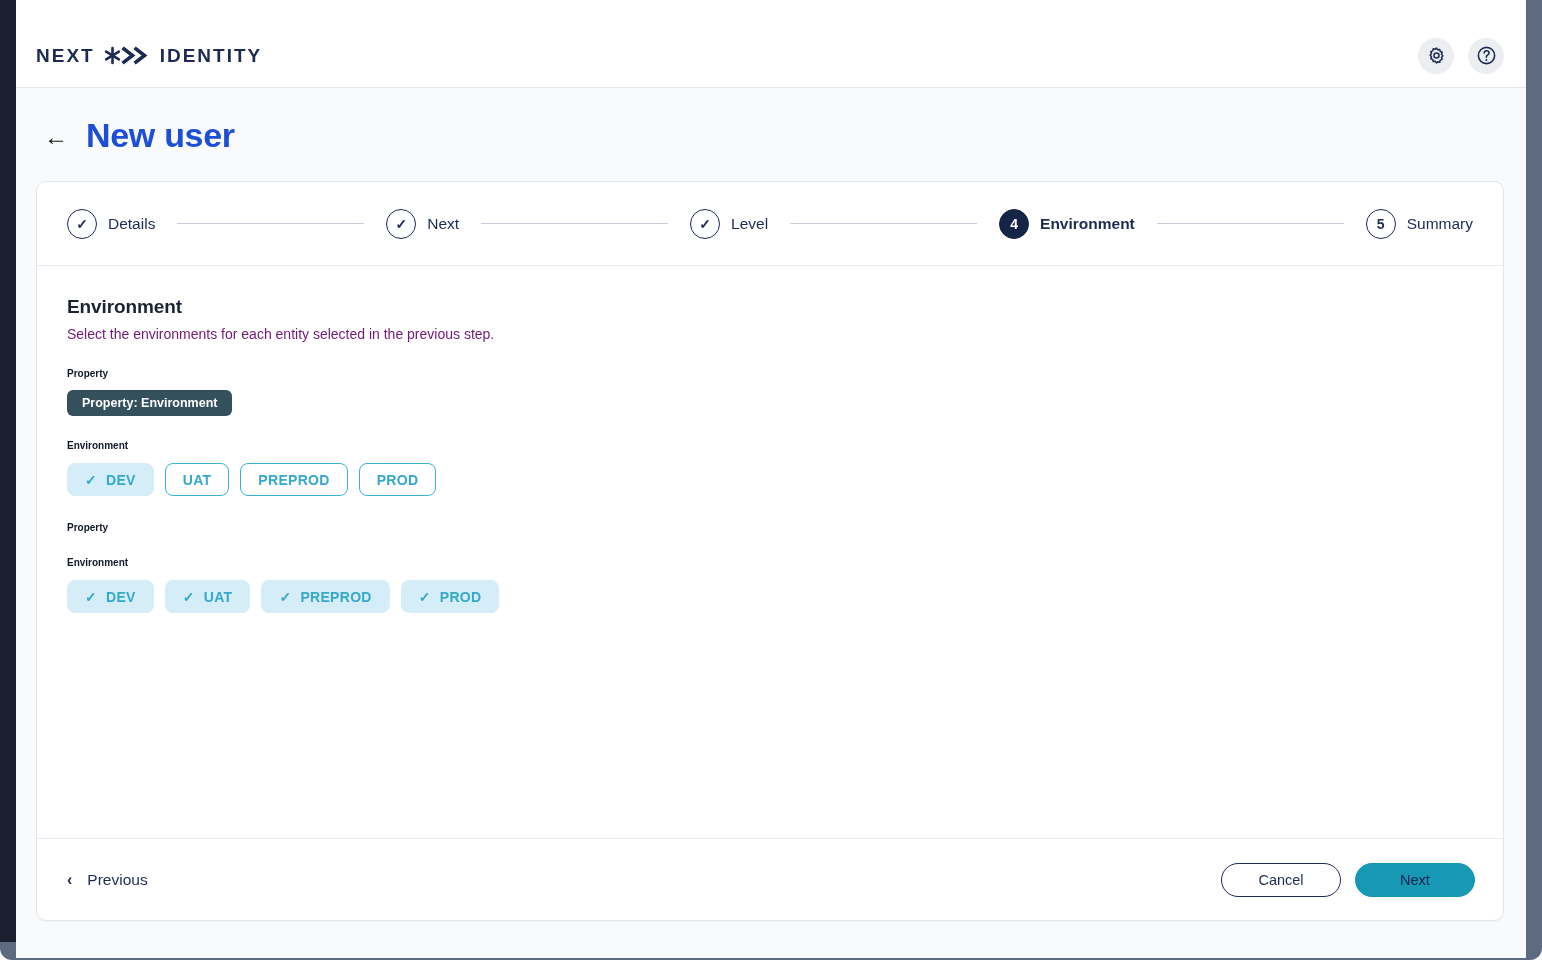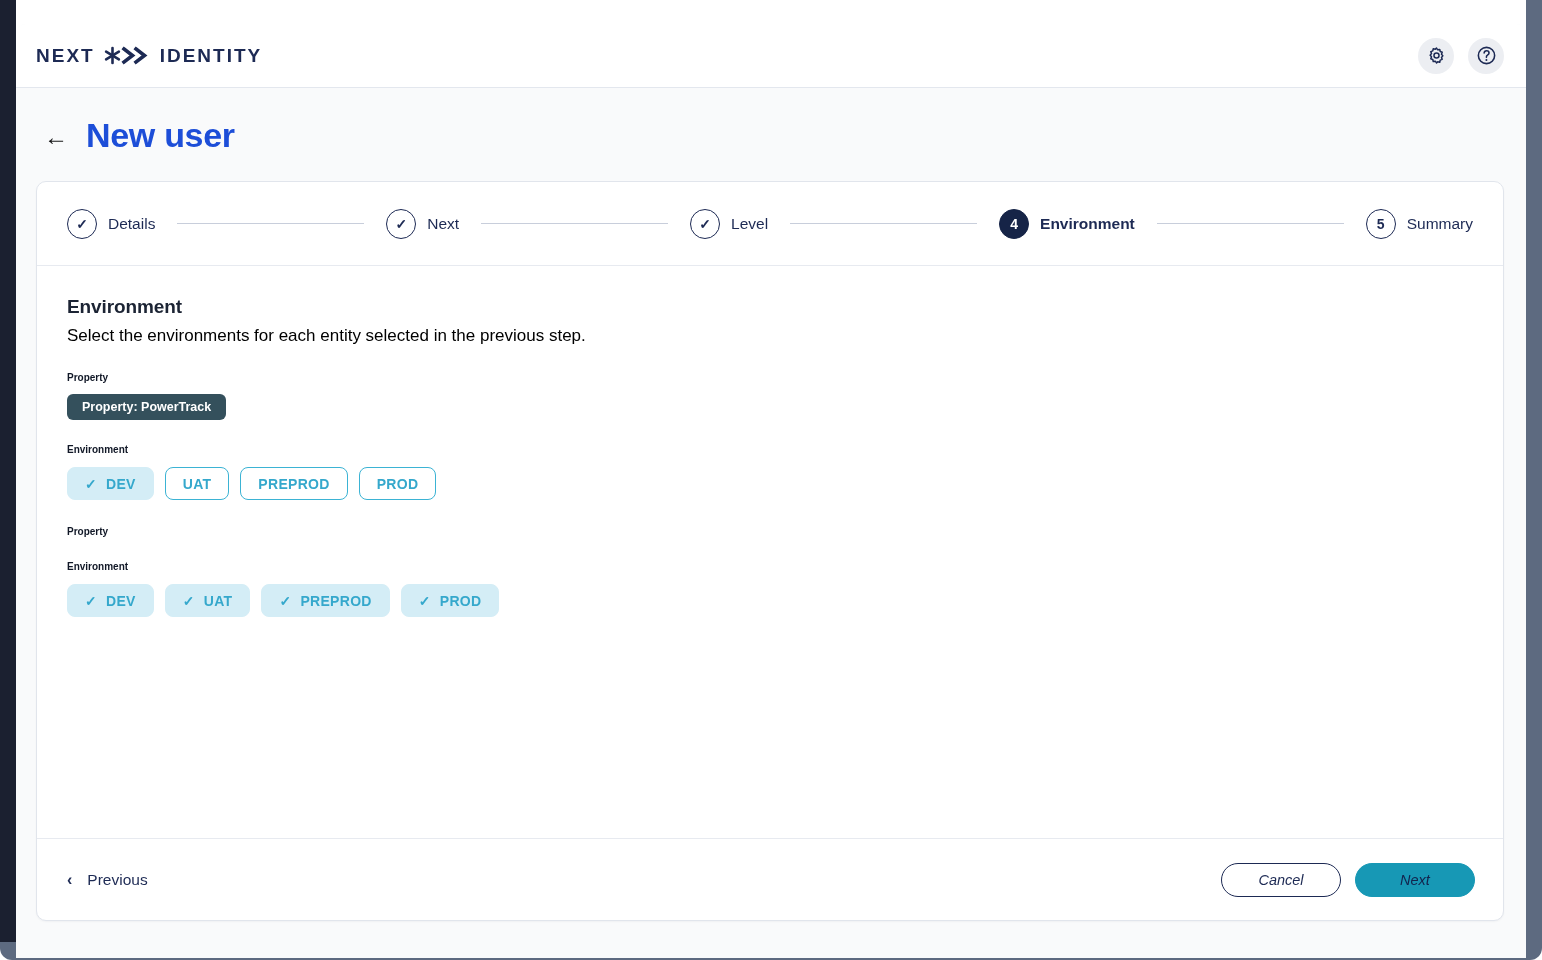--- a/index.html
+++ b/index.html
@@ -176,22 +176,22 @@
     overflow: hidden;
   }
   #section-title {
     font-size: 19px;
     font-weight: bold;
     color: #1c2434;
     letter-spacing: -0.1px;
   }
   #section-sub {
     margin-top: 8px;
-    font-size: 17px;
-    color: #000000;
+    font-size: 14px;
+    color: #701a75;
   }
 
   .field-label {
     font-size: 10px;
     font-weight: bold;
     color: #111827;
   }
   .group { margin-top: 26px; }
   .group.tight { margin-top: 24px; }
 
@@ -268,21 +268,20 @@
   .footer-right { display: flex; align-items: center; gap: 14px; }
   .btn {
     height: 34px;
     min-width: 120px;
     border-radius: 17px;
     display: flex;
     align-items: center;
     justify-content: center;
     font-size: 14.5px;
     cursor: pointer;
-    font-style: italic;
   }
   .btn-outline {
     background: #ffffff;
     border: 1.4px solid #1d2a54;
     color: #1d2a54;
   }
   .btn-primary {
     background: #1798b5;
     border: 1.4px solid #1798b5;
     color: #13244d;
@@ -371,21 +370,21 @@
             <div class="step-label">Summary</div>
           </div>
         </div>
 
       <div id="card-body">
         <div id="section-title">Environment</div>
         <div id="section-sub">Select the environments for each entity selected in the previous step.</div>
         <div id="entity-list">
             <div class="group">
               <div class="field-label">Property</div>
-              <div><span class="property-chip">Property: PowerTrack</span></div>
+              <div><span class="property-chip">Property: Environment</span></div>
             </div>
             <div class="group tight">
               <div class="field-label">Environment</div>
               <div class="env-row">
                 <div class="env-chip selected">
                   <span class="check">✓</span>
                   <span>DEV</span>
                 </div>
                 <div class="env-chip">
                   <span>UAT</span>

